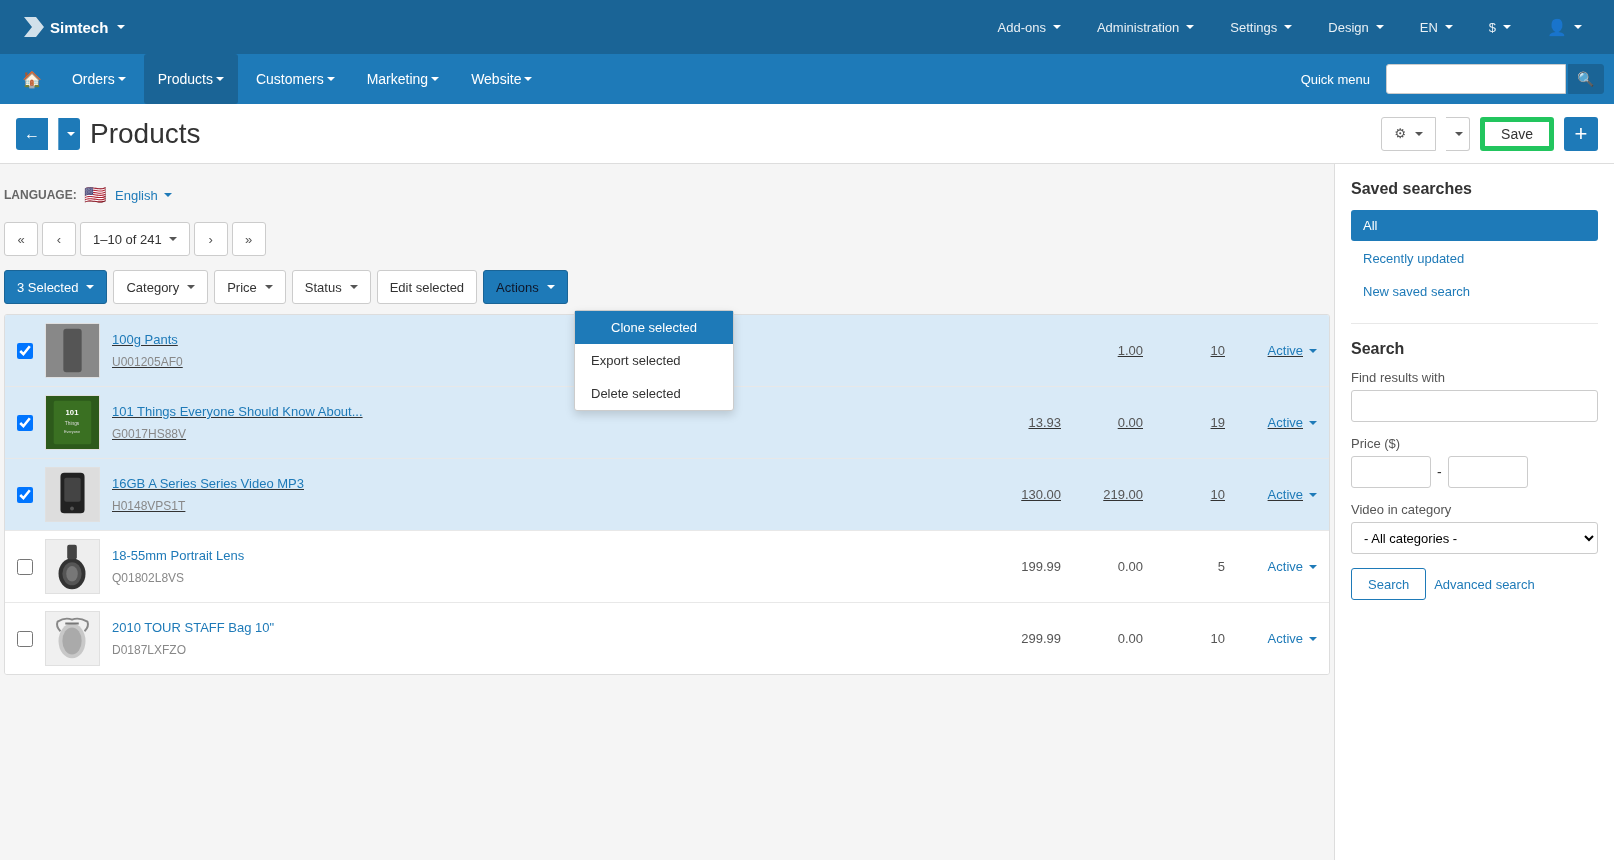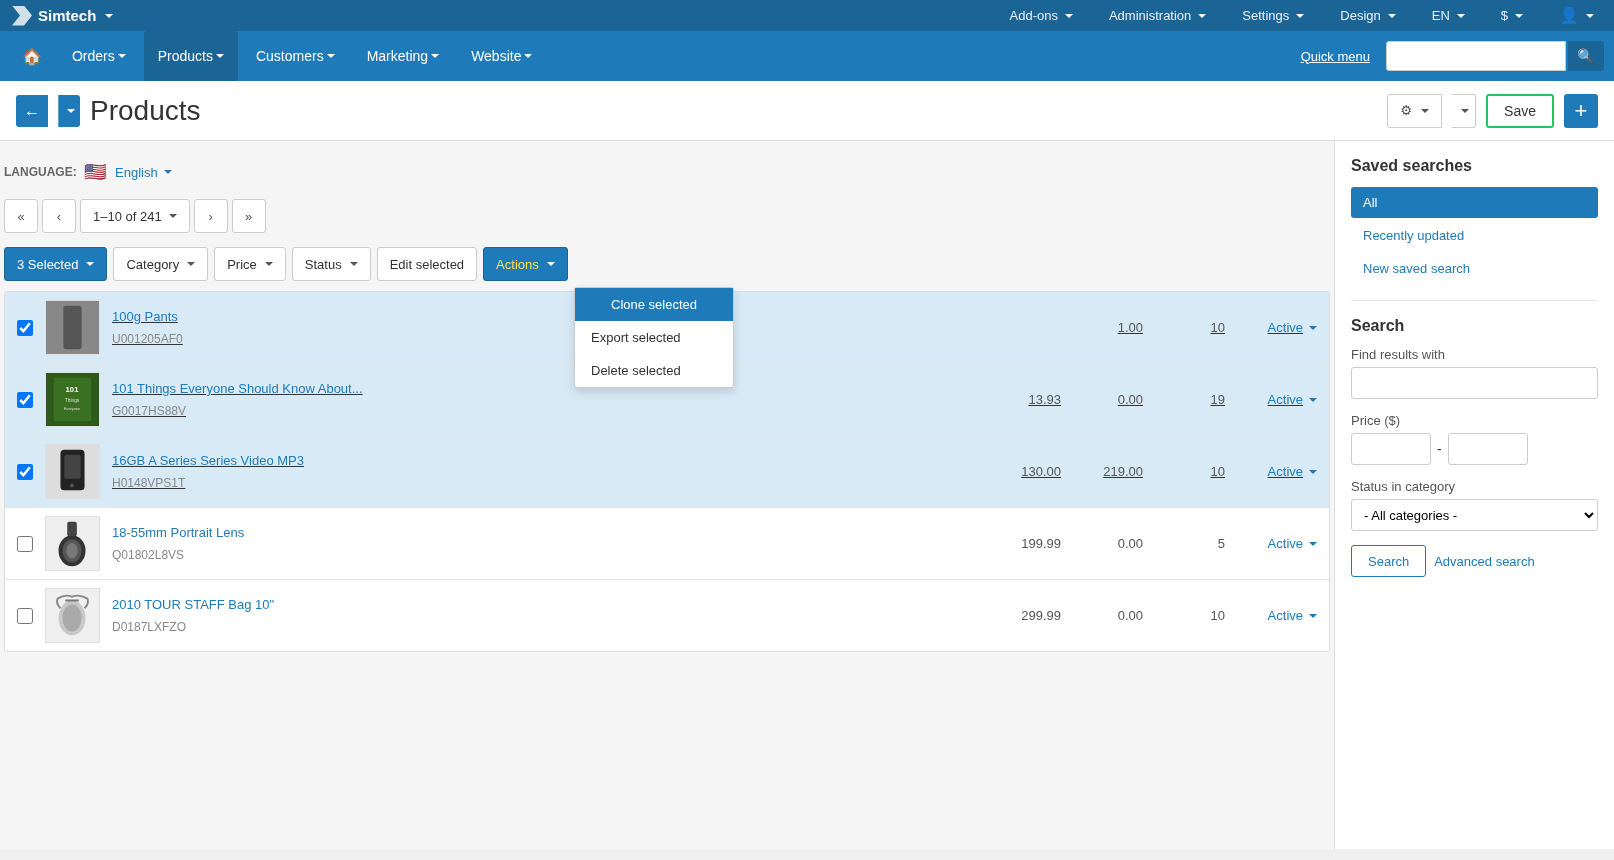--- a/index.html
+++ b/index.html
@@ -2,24 +2,24 @@
 <html><head>
   <meta charset="utf-8">
   <style>
     * { box-sizing: border-box; margin: 0; padding: 0; }
     body { font-family: Arial, sans-serif; font-size: 14px; background: #f0f0f0; color: #333; }
 
     
     .top-nav {
       background: #1a6496;
       color: white;
-      height: 31px;
-      display: flex;
-      align-items: center;
-      padding: 0 12px;
+      height: 54px;
+      display: flex;
+      align-items: center;
+      padding: 0 24px;
       gap: 20px;
     }
     .top-nav .brand {
       display: flex;
       align-items: center;
       gap: 6px;
       font-weight: bold;
       font-size: 15px;
       color: white;
     }
@@ -69,21 +69,20 @@
       font-size: 14px;
       border-radius: 3px;
     }
     .sec-nav .nav-item.active { background: #1a6496; }
     .sec-nav .spacer { flex: 1; }
     .sec-nav .quick-menu {
       color: white;
       font-size: 13px;
       padding: 0 12px;
       cursor: pointer;
-      text-decoration: underline;
     }
     .sec-nav .search-box {
       display: flex;
       align-items: center;
       gap: 2px;
     }
     .sec-nav .search-box input {
       height: 30px;
       padding: 0 8px;
       border: 1px solid #ccc;
@@ -166,21 +165,21 @@
       width: 24px;
       cursor: pointer;
       border-radius: 0 3px 3px 0;
       display: flex;
       align-items: center;
       justify-content: center;
       color: #555;
     }
     .page-header .save-btn {
       background: white;
-      border: 2px solid #22c55e;
+      border: 5px solid #22c55e;
       height: 34px;
       padding: 0 16px;
       cursor: pointer;
       border-radius: 3px;
       color: #333;
       font-size: 14px;
     }
     .page-header .add-btn {
       background: #1e7ab8;
       border: none;
@@ -280,21 +279,21 @@
       align-items: center;
       gap: 5px;
     }
     .toolbar-btn.selected-btn {
       background: #1e7ab8;
       color: white;
       border-color: #1a6496;
     }
     .toolbar-btn.actions-btn {
       background: #1e7ab8;
-      color: #fde047;
+      color: #0f172a;
       border-color: #1a6496;
     }
 
     
     .actions-dropdown {
       position: absolute;
       left: 570px;
       top: 40px;
       background: white;
       border: 1px solid #ccc;
@@ -797,21 +796,21 @@
       <div class="form-group">
         <label>Price ($)</label>
         <div class="price-range">
           <input type="text" style="">
           <span>-</span>
           <input type="text" style="">
         </div>
       </div>
 
       <div class="form-group">
-        <label>Status in category</label>
+        <label>Video in category</label>
         <select>
           <option>- All categories -</option>
         </select>
       </div>
 
       <div class="search-actions">
         <button class="search-btn">Search</button>
         <button class="advanced-btn">Advanced search</button>
       </div>
     </div>

